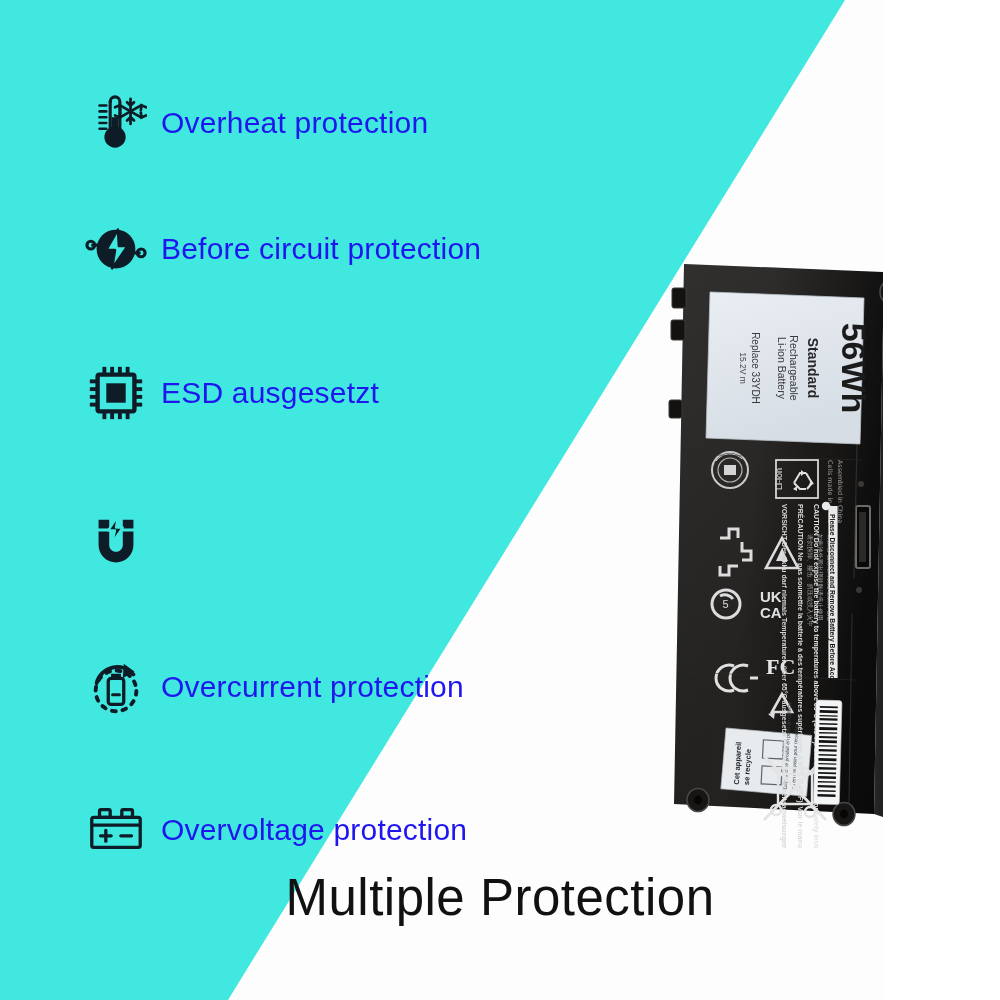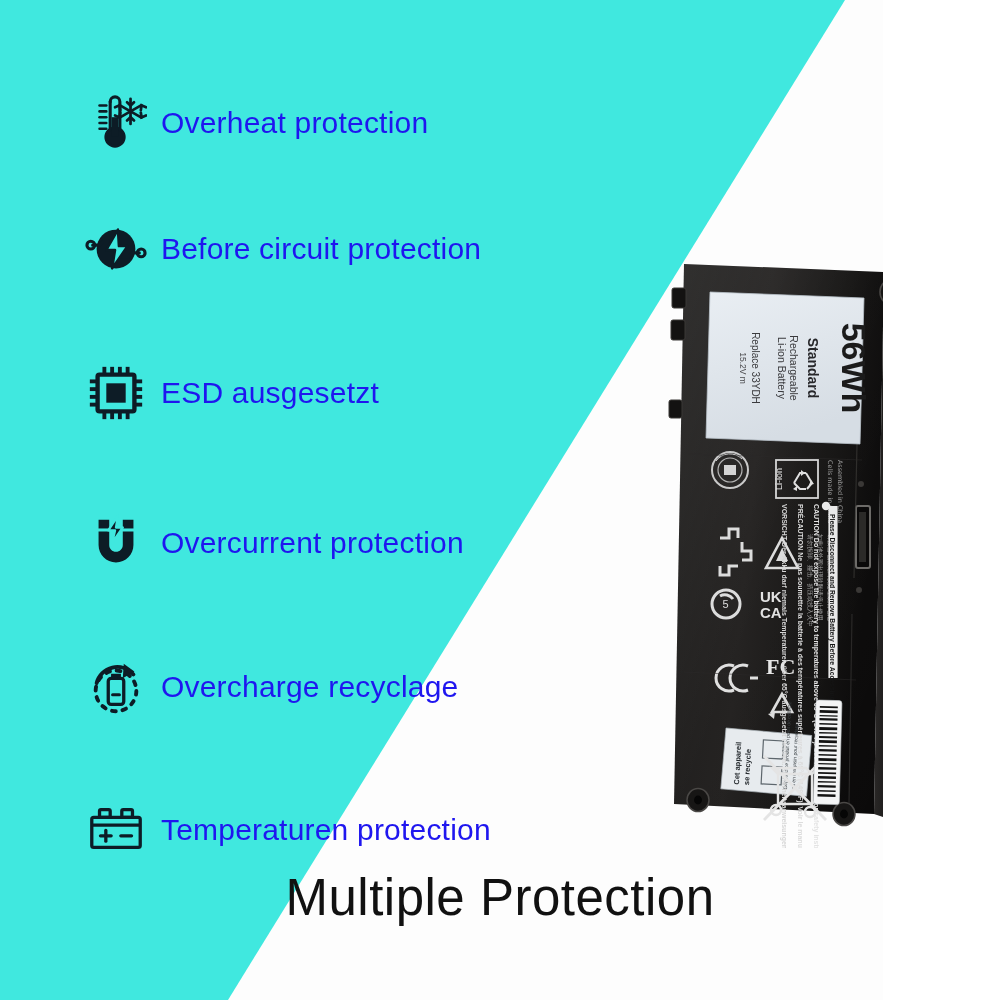--- a/index.html
+++ b/index.html
@@ -138,52 +138,51 @@
 
     <div class="feature-row" style="top:506px;">
       <div class="feat-icon">
         <svg viewBox="0 0 64 64" fill="#0d1c26">
           <path d="M14 8h11v9H14z"></path>
           <path d="M39 8h11v9H39z"></path>
           <path d="M14 20v14c0 10 8 18 18 18s18-8 18-18V20h-11v14c0 3.9-3.1 7-7 7s-7-3.1-7-7V20z"></path>
           <path d="M34 4l-10 15h7l-3 13 11-16h-7z" fill="#0d1c26" stroke="#40e8df" stroke-width="2.4" stroke-linejoin="round"></path>
         </svg>
       </div>
-      <div class="feat-label">Overcurrent protection</div>
     </div>
 
     <div class="feature-row" style="top:650px;">
       <div class="feat-icon">
         <svg viewBox="0 0 64 64" fill="none" stroke="#0d1c26">
           <path d="M50 19A22 22 0 0 0 12 28" stroke-width="4" stroke-linecap="round"></path>
           <path d="M40 8l11 8-12 7z" fill="#0d1c26" stroke="none"></path>
           <circle cx="32" cy="36" r="21" stroke-width="4" stroke-dasharray="4 7" stroke-linecap="round"></circle>
           <rect x="24" y="23" width="16" height="27" rx="3" stroke-width="3.4"></rect>
           <path d="M28.5 23v-3h7v3" stroke-width="3.2"></path>
           <path d="M28.5 40h7" stroke-width="3.2" stroke-linecap="round"></path>
         </svg>
       </div>
-      <div class="feat-label">Overcharge recyclage</div>
+      <div class="feat-label">Overcurrent protection</div>
     </div>
 
     <div class="feature-row" style="top:793px;">
       <div class="feat-icon">
         <svg viewBox="0 0 64 64" fill="none" stroke="#0d1c26" stroke-width="3.4">
           <rect x="7" y="19" width="50" height="31" rx="2"></rect>
           <path d="M7 27h50"></path>
           <rect x="15" y="11" width="11" height="8" rx="1.5"></rect>
           <rect x="38" y="11" width="11" height="8" rx="1.5"></rect>
           <g stroke-linecap="round">
             <path d="M16 38h11"></path>
               <path d="M21.5 32.5v11"></path>
             <path d="M37 38h11"></path>
           </g>
         </svg>
       </div>
-      <div class="feat-label">Temperaturen protection</div>
+      <div class="feat-label">Overvoltage protection</div>
     </div>
   </div>
 
   <div class="battery-wrap">
     <svg viewBox="0 0 320 600" xmlns="http://www.w3.org/2000/svg">
       <defs>
         <linearGradient id="bodyG" x1="0" y1="0" x2="1" y2="0.25">
           <stop offset="0" stop-color="#1a1918"></stop>
           <stop offset="0.45" stop-color="#211f1e"></stop>
           <stop offset="0.8" stop-color="#141312"></stop>

